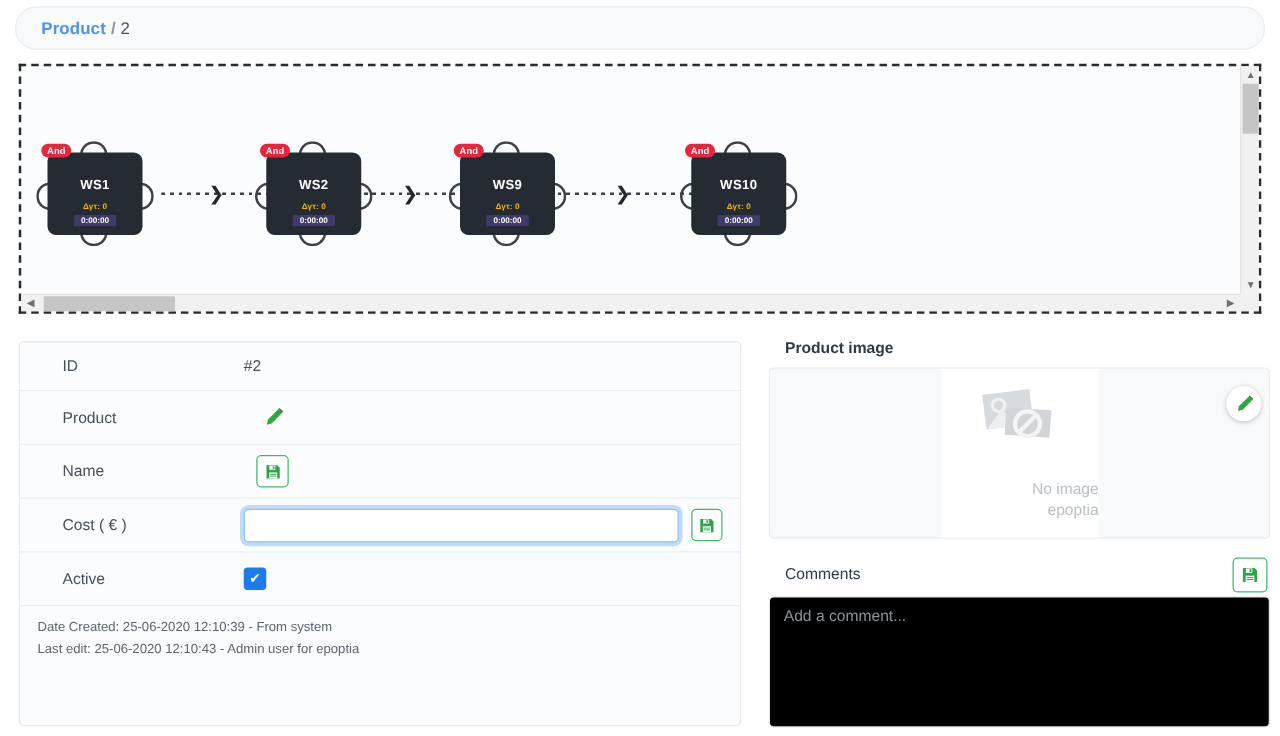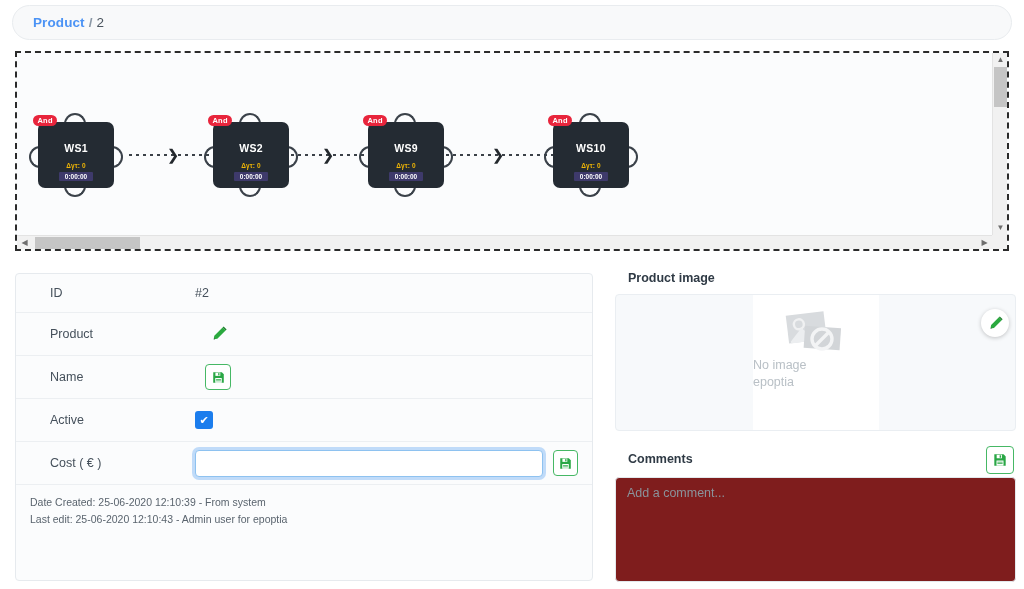--- a/index.html
+++ b/index.html
@@ -137,37 +137,37 @@
   .meta { padding: 9px 14px 0 14px; }
   .meta div { font-size: 10.5px; color: #5a646e; line-height: 17px; }
 
   
   .img-head { position: absolute; left: 628px; top: 271px; font-size: 12.5px; font-weight: 700; color: #2f3a45; }
   .img-card {
     position: absolute; left: 615px; top: 294px; width: 401px; height: 137px;
     background: #f7f9fb; border: 1px solid #eaeef2; border-radius: 4px;
   }
   .img-inner { position: absolute; left: 137px; top: 0; width: 126px; height: 135px; background: #fff; }
-  .noimg-txt { position: absolute; left: 0; top: 62px; width: 126px; text-align: left;
+  .noimg-txt { position: absolute; left: 0; top: 88px; width: 126px; text-align: right;
     color: #b9c0c6; font-size: 12.5px; line-height: 17px; }
   .edit-fab {
     position: absolute; right: 6px; top: 14px; width: 28px; height: 28px; border-radius: 50%;
     background: #fff; box-shadow: 0 1px 4px rgba(0,0,0,.22);
     display: flex; align-items: center; justify-content: center; z-index: 5;
   }
 
-  .cm-head { position: absolute; left: 628px; top: 452px; font-size: 12.5px; font-weight: 700; color: #2f3a45; }
+  .cm-head { position: absolute; left: 628px; top: 452px; font-size: 12.5px; font-weight: 400; color: #2f3a45; }
   .cm-save {
     position: absolute; right: 10px; top: 446px; width: 28px; height: 28px;
     border: 1px solid #46b865; border-radius: 4px; background: #fff;
     display: flex; align-items: center; justify-content: center;
   }
   .cm-area {
     position: absolute; left: 615px; top: 477px; width: 401px; height: 105px;
-    background: #7f1d1d; border: 1px solid #e3e8ec; border-radius: 4px;
+    background: #000000; border: 1px solid #e3e8ec; border-radius: 4px;
     font-size: 12.5px; color: #8a939b; padding: 8px 11px;
     font-family: "Liberation Sans", sans-serif; resize: none; outline: none;
   }
   .cm-area::placeholder { color: #8a939b; }
 </style>
 </head>
 <body>
 
 <div class="page">
 
@@ -278,42 +278,42 @@
       <div class="flabel">Name</div>
       <div class="btn-save">
         <svg width="13" height="13" viewBox="0 0 16 16">
           <path d="M1.5 1.5h10.6L14.5 3.9v10.6H1.5z" fill="#29a745"></path>
           <rect x="4.2" y="2" width="6" height="4" fill="#fff"></rect>
           <rect x="7.6" y="2.6" width="1.6" height="2.8" fill="#29a745"></rect>
           <rect x="4" y="8.6" width="8" height="5.9" fill="#fff"></rect>
           <rect x="5" y="10" width="6" height="0.9" fill="#29a745"></rect>
           <rect x="5" y="11.7" width="6" height="0.9" fill="#29a745"></rect>
         </svg>
-      </div>
-    </div>
-
-    <div class="frow tall" style="border-bottom:1px solid #eceff2;">
-      <div class="flabel">Active</div>
-      <div class="chk">
-        <span>✔</span>
       </div>
     </div>
 
     <div class="frow tall">
       <div class="flabel">Cost ( € )</div>
       <input class="txtinput focused" autofocus="" value="" style="">
       <div class="btn-save">
         <svg width="13" height="13" viewBox="0 0 16 16">
           <path d="M1.5 1.5h10.6L14.5 3.9v10.6H1.5z" fill="#29a745"></path>
           <rect x="4.2" y="2" width="6" height="4" fill="#fff"></rect>
           <rect x="7.6" y="2.6" width="1.6" height="2.8" fill="#29a745"></rect>
           <rect x="4" y="8.6" width="8" height="5.9" fill="#fff"></rect>
           <rect x="5" y="10" width="6" height="0.9" fill="#29a745"></rect>
           <rect x="5" y="11.7" width="6" height="0.9" fill="#29a745"></rect>
         </svg>
+      </div>
+    </div>
+
+    <div class="frow tall" style="border-bottom:1px solid #eceff2;">
+      <div class="flabel">Active</div>
+      <div class="chk">
+        <span>✔</span>
       </div>
     </div>
 
     <div class="meta">
       <div>Date Created: 25-06-2020 12:10:39 - From system</div>
       <div>Last edit: 25-06-2020 12:10:43 - Admin user for epoptia</div>
     </div>
   </div>
 
   <div class="img-head">Product image</div>

